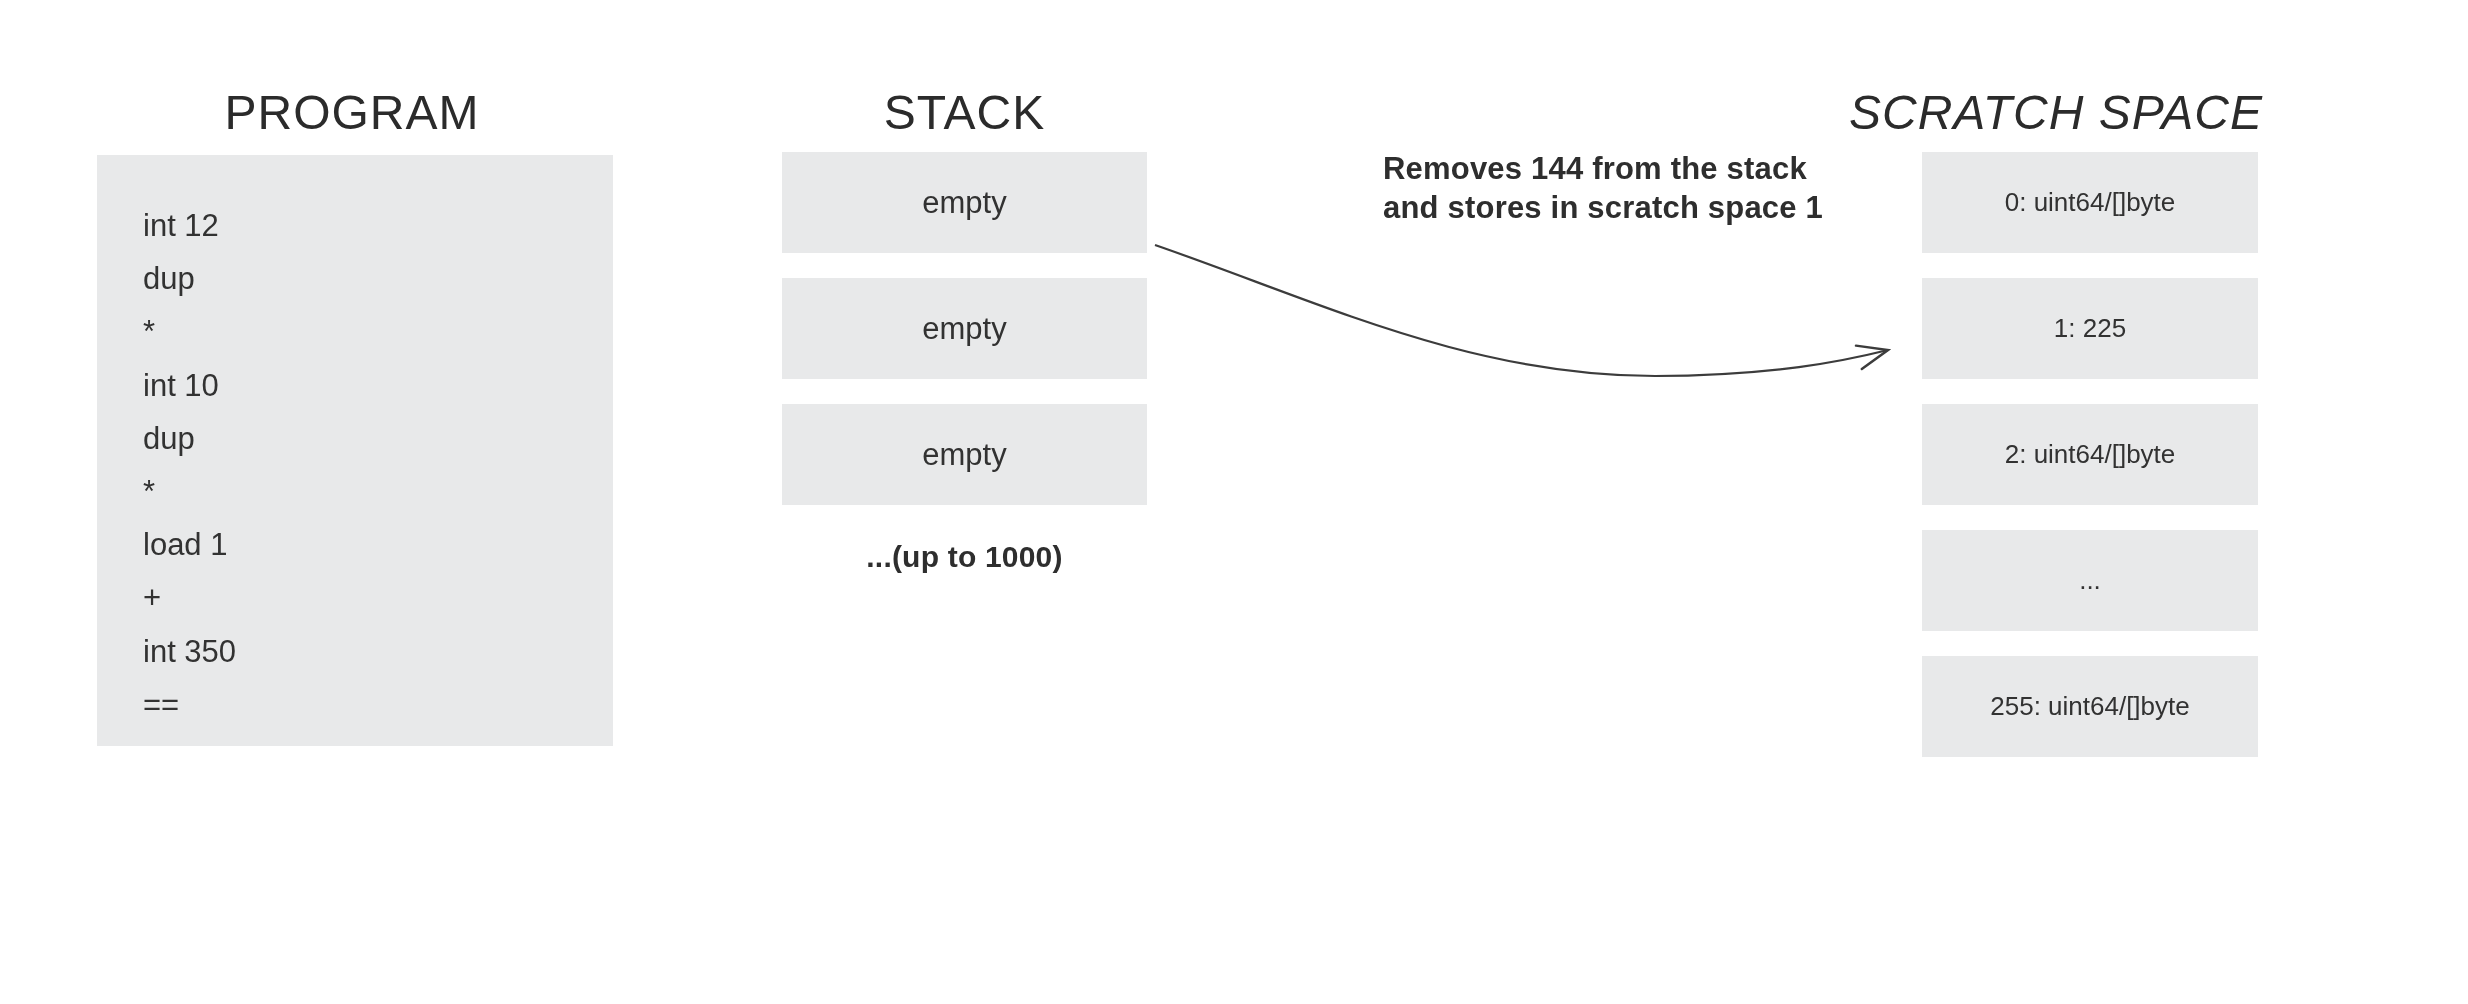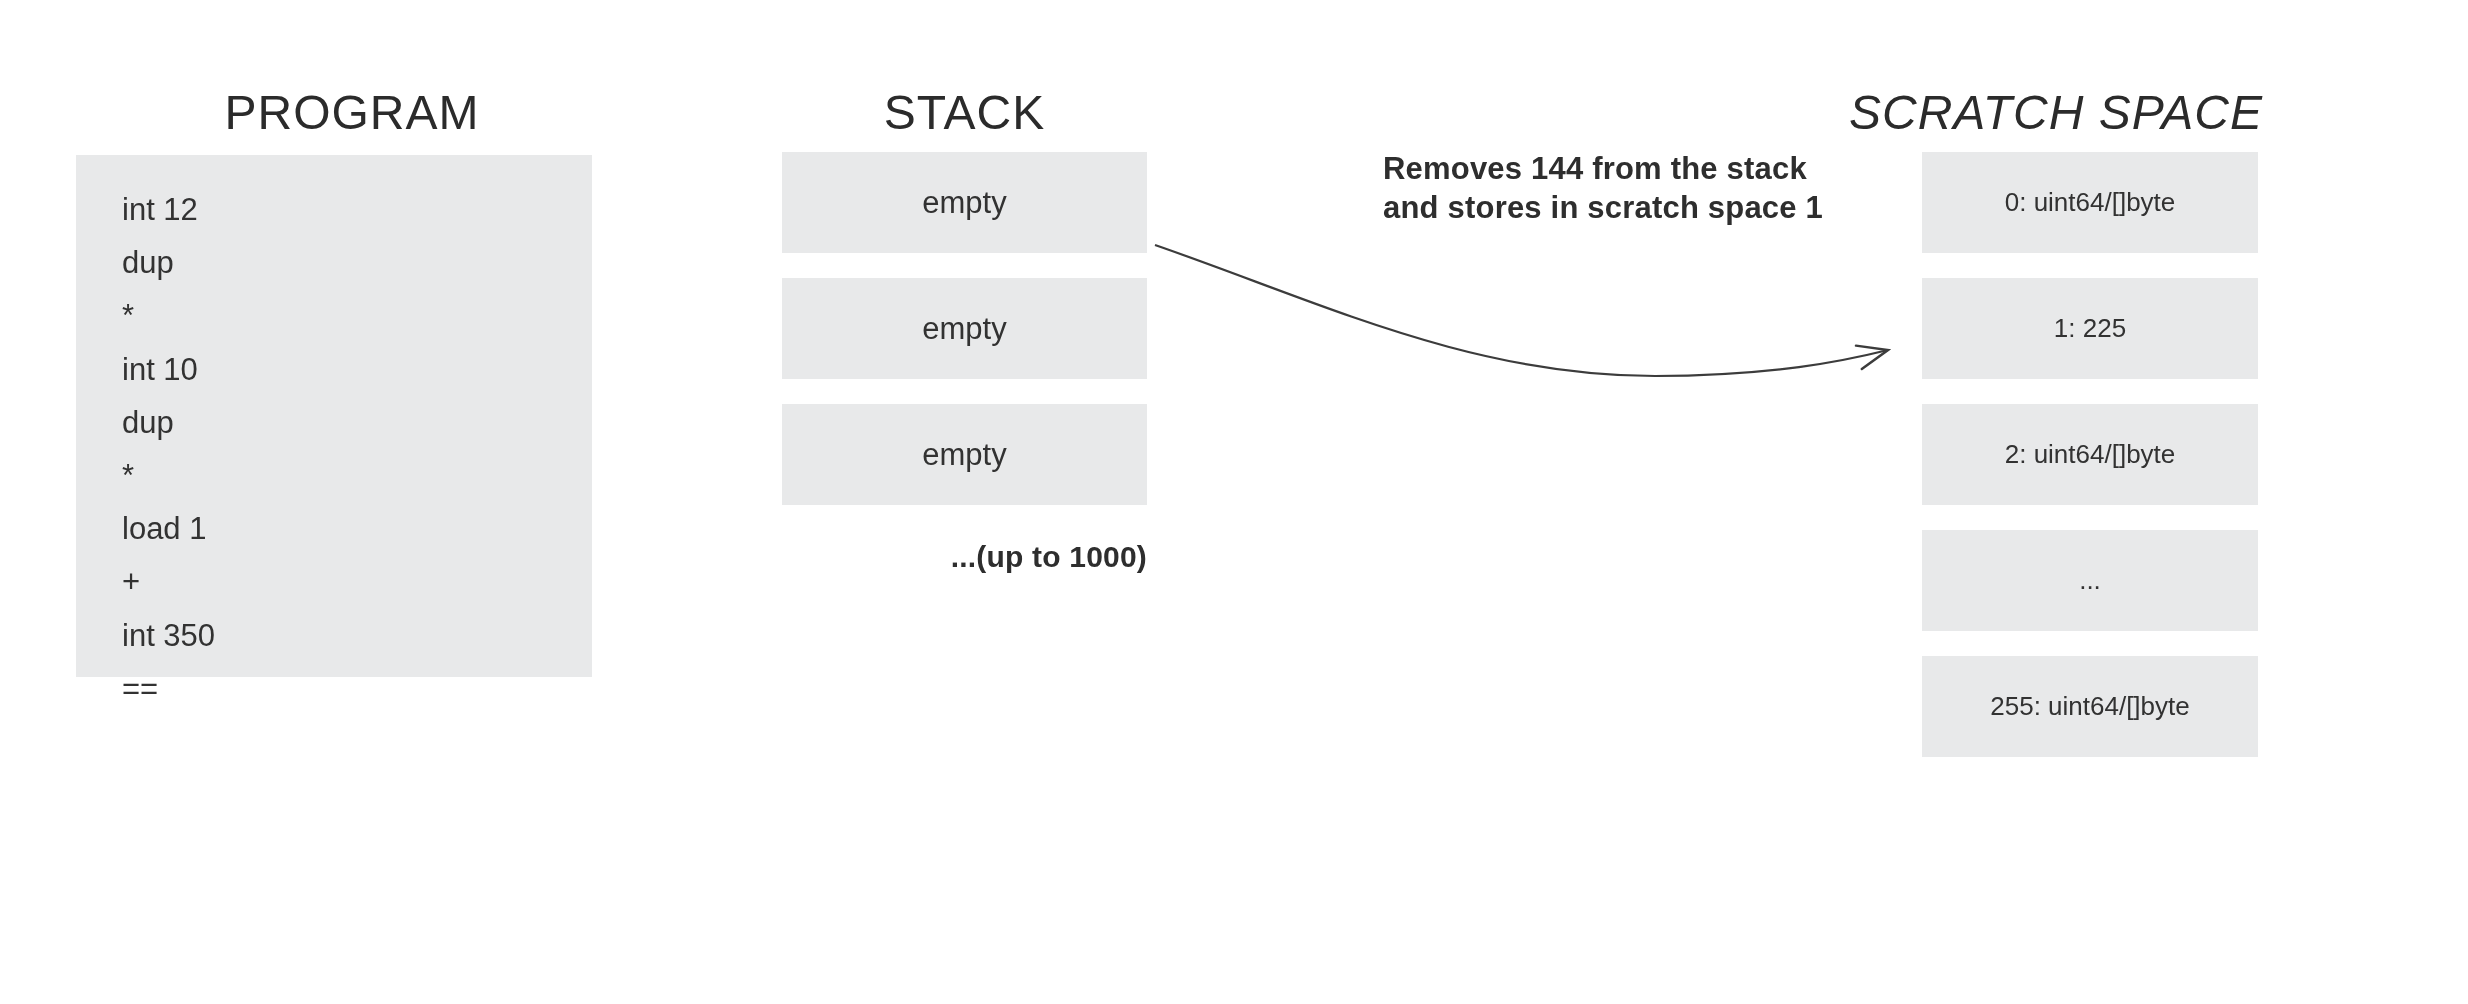--- a/index.html
+++ b/index.html
@@ -30,24 +30,24 @@
     text-align: center;
     color: #2b2b2b;
     white-space: nowrap;
   }
   #program-title { left: 94px;  width: 516px; }
   #stack-title   { left: 782px; width: 365px; }
   #scratch-title { left: 1849px; width: 336px; font-style: italic; }
 
   .program-box {
     position: absolute;
-    left: 76px; top: 155px;
-    width: 516px; height: 522px;
+    left: 97px; top: 155px;
+    width: 516px; height: 591px;
     background: var(--box-fill);
-    padding-top: 28px;
+    padding-top: 44px;
   }
   .program-line {
     height: 53.2px;
     display: flex;
     align-items: center;
     padding-left: 46px;
     font-size: 31px;
     line-height: 31px;
     white-space: pre;
   }
@@ -68,21 +68,21 @@
     font-size: 31px;
     white-space: nowrap;
   }
   .stack-slot   { left: 782px;  width: 365px; }
   .scratch-slot { left: 1922px; width: 336px; font-size: 26px; }
 
   .stack-caption {
     position: absolute;
     left: 782px; top: 540px;
     width: 365px;
-    text-align: right;
+    text-align: center;
     font-size: 30px;
     font-weight: 700;
     letter-spacing: 0.2px;
     color: #2e2e2e;
   }
 
   .annotation {
     position: absolute;
     left: 1335px; top: 150px;
     font-size: 31px;

